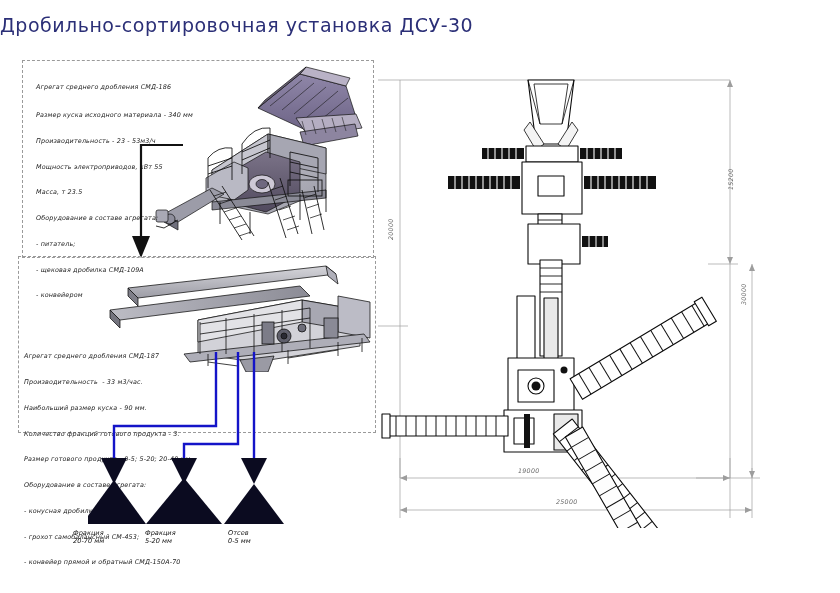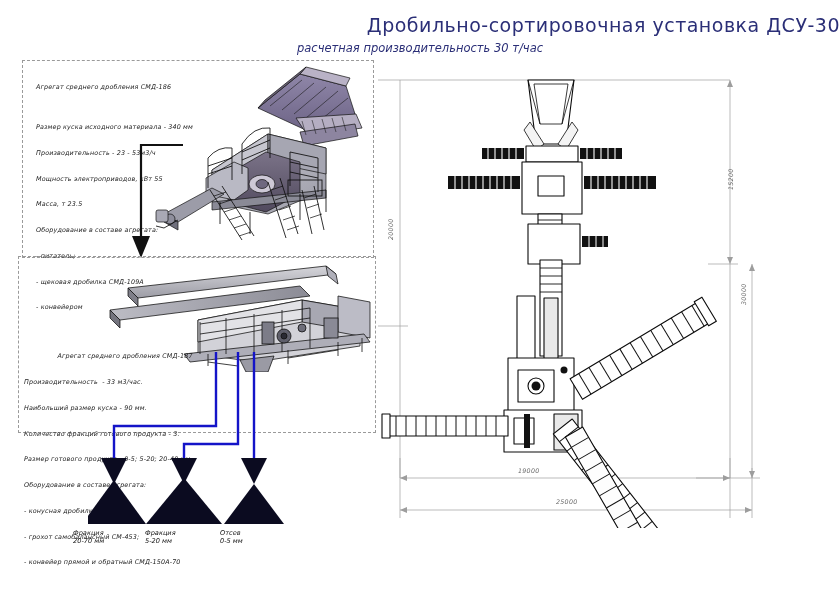--- a/index.html
+++ b/index.html
@@ -4,21 +4,21 @@
 <style>
   html,body{margin:0;padding:0;}
   body{
     width:840px;height:593px;background:#ffffff;position:relative;
     font-family:"DejaVu Sans",sans-serif;overflow:hidden;
   }
   .root{position:absolute;inset:0;}
 
   
   .title{
-    position:absolute;left:0;right:0;top:14px;text-align:right;
+    position:absolute;left:0;right:0;top:14px;text-align:left;
     font-family:"DejaVu Sans",sans-serif;
     font-size:19px;color:#2b2f77;letter-spacing:.5px;font-weight:400;
   }
   .subtitle{
     position:absolute;left:0;right:0;top:41px;text-align:center;
     font-size:11.5px;color:#2b2f77;font-style:italic;
   }
 
   
   .panel{
@@ -28,42 +28,42 @@
   #panel-bottom{left:18px;top:256px;width:356px;height:175px;}
 
   
   .spec{
     position:absolute;font-style:italic;color:#1b1b1b;
     font-size:6.4px;line-height:8.6px;white-space:pre;
     font-family:"DejaVu Sans",sans-serif;letter-spacing:.15px;
   }
   #spec-top{left:36px;top:66px;}
   #spec-bottom{left:24px;top:335px;}
-  .spec .hdr{display:block;margin-bottom:14px;}
+  .spec .hdr{display:block;margin-bottom:2px;}
   .spec .ln{display:block;}
 
   
   .render{position:absolute;}
   #render-top{left:150px;top:62px;width:225px;height:190px;}
   #render-bottom{left:88px;top:262px;width:290px;height:110px;}
 
   
   .arrow-down{position:absolute;}
 
   
   #flow-lines{position:absolute;left:88px;top:352px;width:220px;height:140px;}
 
   
   .pile-label{
     position:absolute;text-align:left;font-style:italic;
     font-size:6.6px;line-height:8.4px;color:#121212;width:80px;
   }
   #pile-label-0{left:73px;top:529px;}
   #pile-label-1{left:145px;top:529px;}
-  #pile-label-2{left:220px;top:529px;}
+  #pile-label-2{left:228px;top:529px;}
 
   
   #cad{position:absolute;left:378px;top:58px;width:452px;height:470px;}
 
   .dim-text{
     position:absolute;font-style:italic;font-size:6.3px;color:#6b6b6b;
     letter-spacing:.3px;white-space:nowrap;
   }
   .rot{transform:rotate(-90deg);transform-origin:left top;}
   #dim-20000{left:387px;top:240px;}
@@ -71,21 +71,20 @@
   #dim-30000{left:740px;top:305px;}
   #dim-19000{left:518px;top:467px;}
   #dim-25000{left:556px;top:498px;}
 </style>
 </head>
 <body>
 
 <div class="root">
 
   <div class="title">Дробильно-сортировочная установка ДСУ-30</div>
-  <div class="subtitle">расчетная производительность 30 т/час</div>
 
   <div class="panel" id="panel-top"></div>
 
   <svg class="render" id="render-top" viewBox="0 0 225 190">
     <defs>
       <linearGradient id="gPurp" x1="0" y1="0" x2="0" y2="1">
         <stop offset="0" stop-color="#8f86a8"></stop>
           <stop offset="1" stop-color="#6d6486"></stop>
       </linearGradient>
       <linearGradient id="gGrey" x1="0" y1="0" x2="1" y2="1">
@@ -244,21 +243,21 @@
       <rect x="174" y="60" width="12" height="22" fill="#7c7c88" stroke="#0f0f0f"></rect>
       <rect x="236" y="56" width="14" height="20" fill="#8a8a96" stroke="#0f0f0f"></rect>
 
       <path d="M120,92 L120,104 M150,96 L150,108 M200,88 L200,102 M250,80 L250,94 M274,76 L274,90"></path>
 
       <path d="M120,100 L150,104 M200,96 L250,88"></path>
     </g>
   </svg>
 
   <div class="spec" id="spec-bottom">
-    <span class="hdr" style="margin-bottom:0;text-align:right;">Агрегат среднего дробления СМД-187</span>
+    <span class="hdr" style="margin-bottom:0;">Агрегат среднего дробления СМД-187</span>
     <span class="ln">Производительность  - 33 м3/час.</span>
     <span class="ln">Наибольший размер куска - 90 мм.</span>
     <span class="ln">Количество фракций готового продукта - 3.</span>
     <span class="ln">Размер готового продукта - 0-5; 5-20; 20-40 мм.</span>
     <span class="ln">Оборудование в составе агрегата:</span>
     <span class="ln">- конусная дробилка КСД-600;</span>
     <span class="ln">- грохот самобалансный СМ-453;</span>
     <span class="ln">- конвейер прямой и обратный СМД-150А-70</span>
   </div>
 

